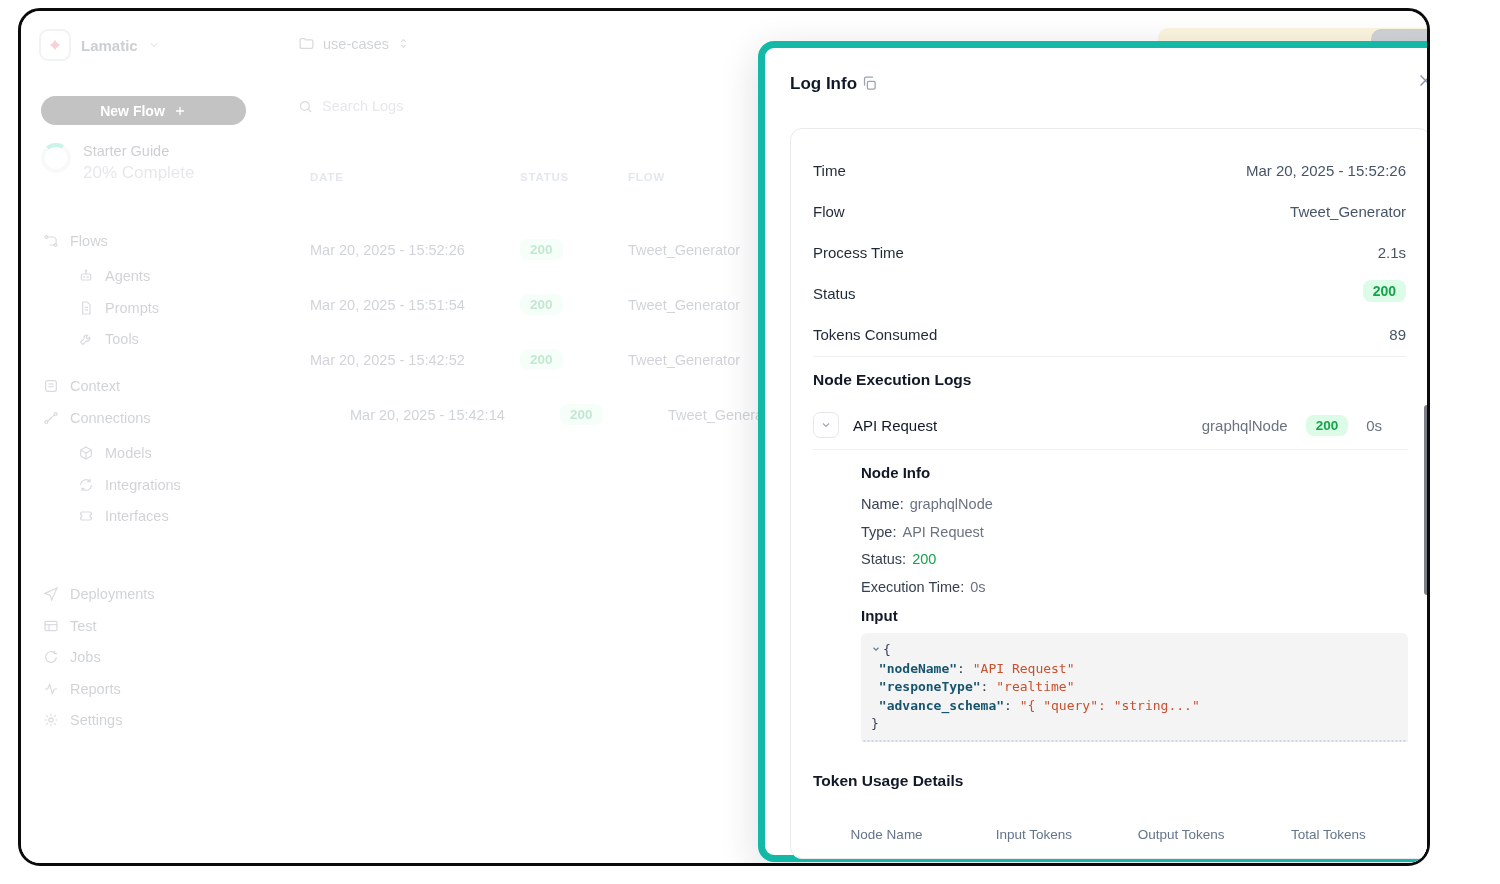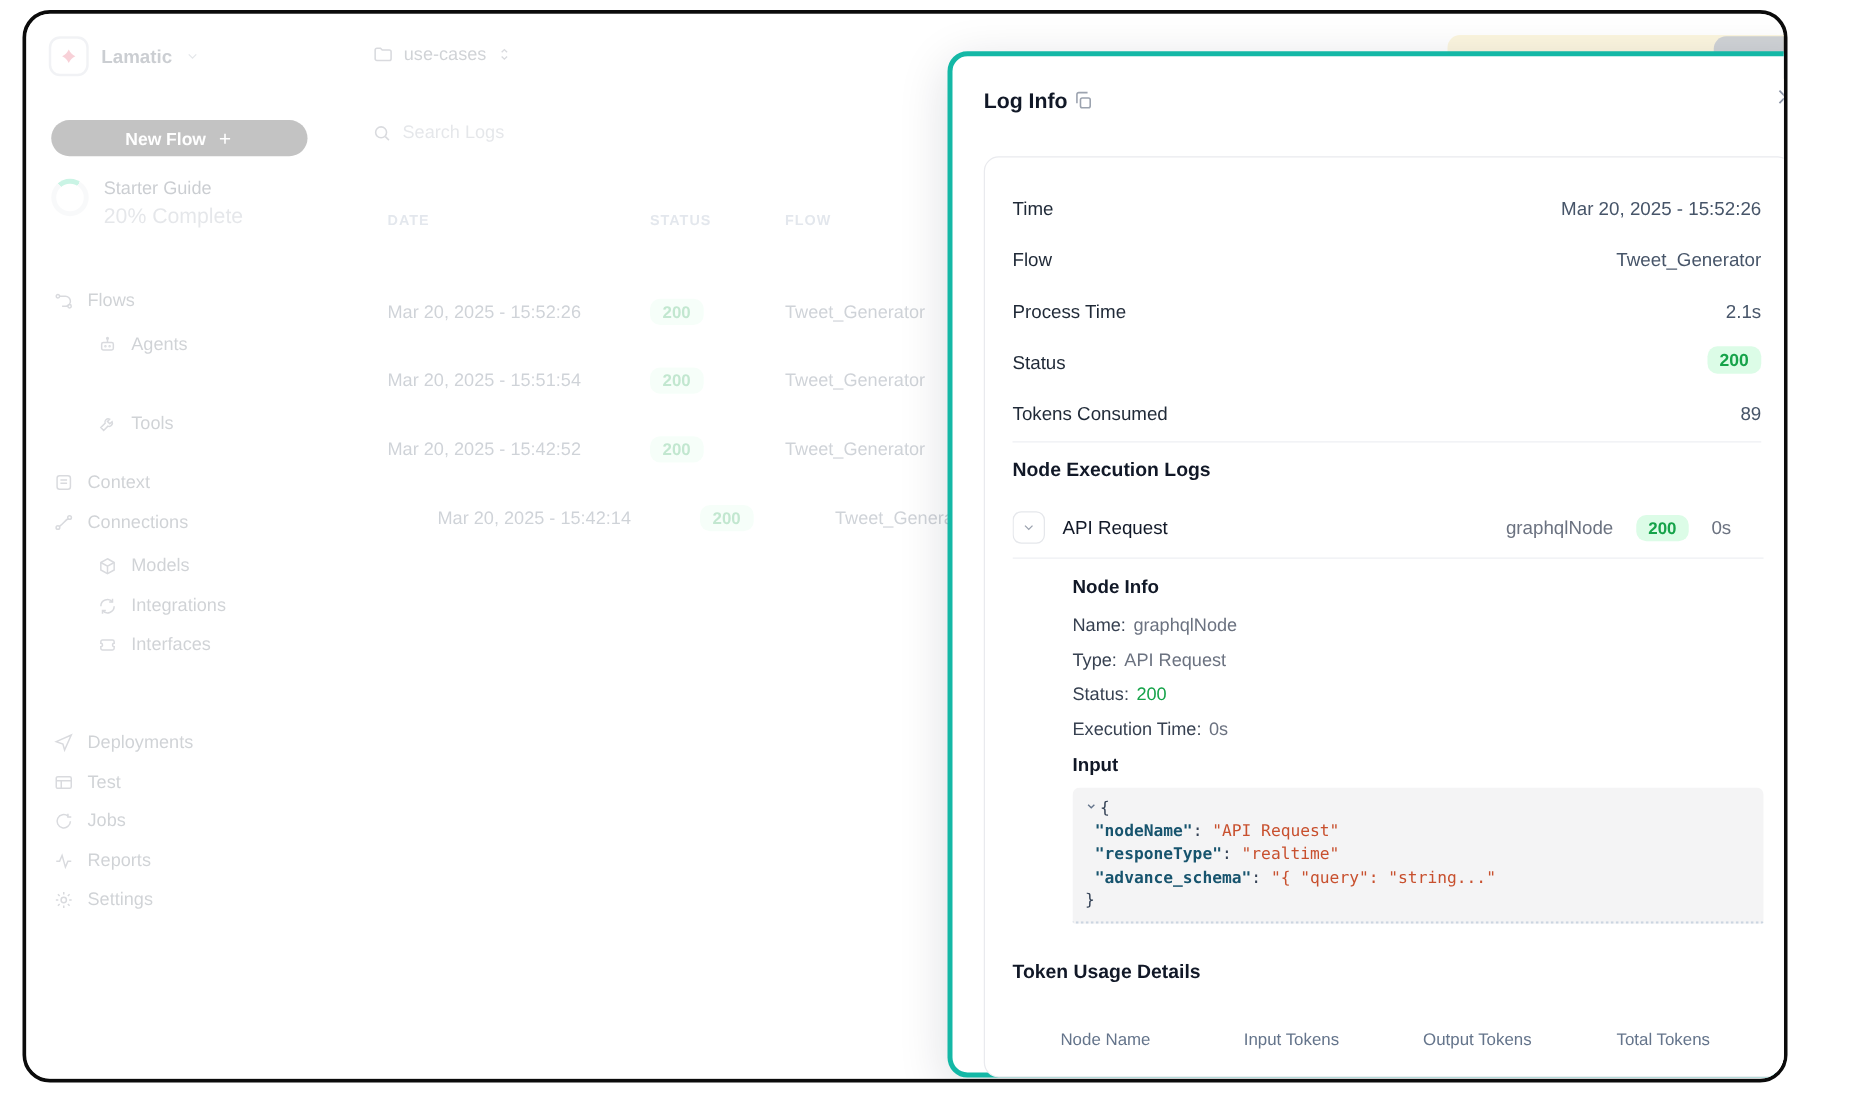--- a/index.html
+++ b/index.html
@@ -54,21 +54,21 @@
   .row-2 { position: absolute; top: 178px; }
   .row-3 { position: absolute; top: 233px; margin-left: 40px; }
   .badge-green { display: inline-block; background: #dcfce7; color: #16a34a; font-size: 13.5px; font-weight: 600; padding: 3px 10px; border-radius: 8px; }
 
   
   .overlay { position: absolute; inset: 0; background: rgba(255,255,255,0.74); z-index: 5; }
 
   
   .modal {
     position: absolute; left: 737px; top: 30px; width: 705px; height: 821px; z-index: 10;
-    background: #ffffff; border-radius: 16px; border: 4px solid #14b8a6;
+    background: #ffffff; border-radius: 16px; border: 7px solid #14b8a6;
     box-shadow: 0 10px 40px rgba(15,23,42,0.14);
   }
   .modal-title { position: absolute; left: 25px; top: 26px; font-size: 17px; font-weight: 700; color: #111827; }
   .copy-btn { position: absolute; left: 96px; top: 27px; background: none; border: none; color: #9ca3af; cursor: pointer; }
   .close-btn { position: absolute; right: 22px; top: 24px; background: none; border: none; color: #8a93a6; cursor: pointer; }
 
   .card {
     position: absolute; left: 25px; right: 25px; top: 80px; bottom: -4px;
     border: 1px solid #e9eaee; border-radius: 12px; background: #fff; overflow: hidden;
   }
@@ -165,20 +165,30 @@
       <span class="icon">
           <svg width="16" height="16" viewBox="0 0 24 24" fill="none" stroke="currentColor" stroke-width="1.8">
             <rect x="5" y="9" width="14" height="9" rx="2"></rect>
             <line x1="12" y1="5" x2="12" y2="9"></line>
             <circle cx="12" cy="4" r="1"></circle>
             <circle cx="9.5" cy="13.5" r="0.6"></circle>
             <circle cx="14.5" cy="13.5" r="0.6"></circle>
           </svg>
         </span>
       <span>Agents</span>
+    </div>
+    <div class="nav-item sub" style="top:282px">
+      <span class="icon">
+          <svg width="16" height="16" viewBox="0 0 24 24" fill="none" stroke="currentColor" stroke-width="1.8">
+            <path d="M7 3h7l4 4v14H7z"></path>
+            <line x1="10" y1="11" x2="15" y2="11"></line>
+            <line x1="10" y1="15" x2="15" y2="15"></line>
+          </svg>
+        </span>
+      <span>Prompts</span>
     </div>
     <div class="nav-item sub" style="top:313px">
       <span class="icon">
           <svg width="16" height="16" viewBox="0 0 24 24" fill="none" stroke="currentColor" stroke-width="1.8">
             <path d="M14.5 6.5a4 4 0 0 0-5.4 5L4 16.6 7.4 20l5.1-5.1a4 4 0 0 0 5-5.4L14.7 12 12 9.3z"></path>
           </svg>
         </span>
       <span>Tools</span>
     </div>
     <div class="nav-item" style="top:360px">

